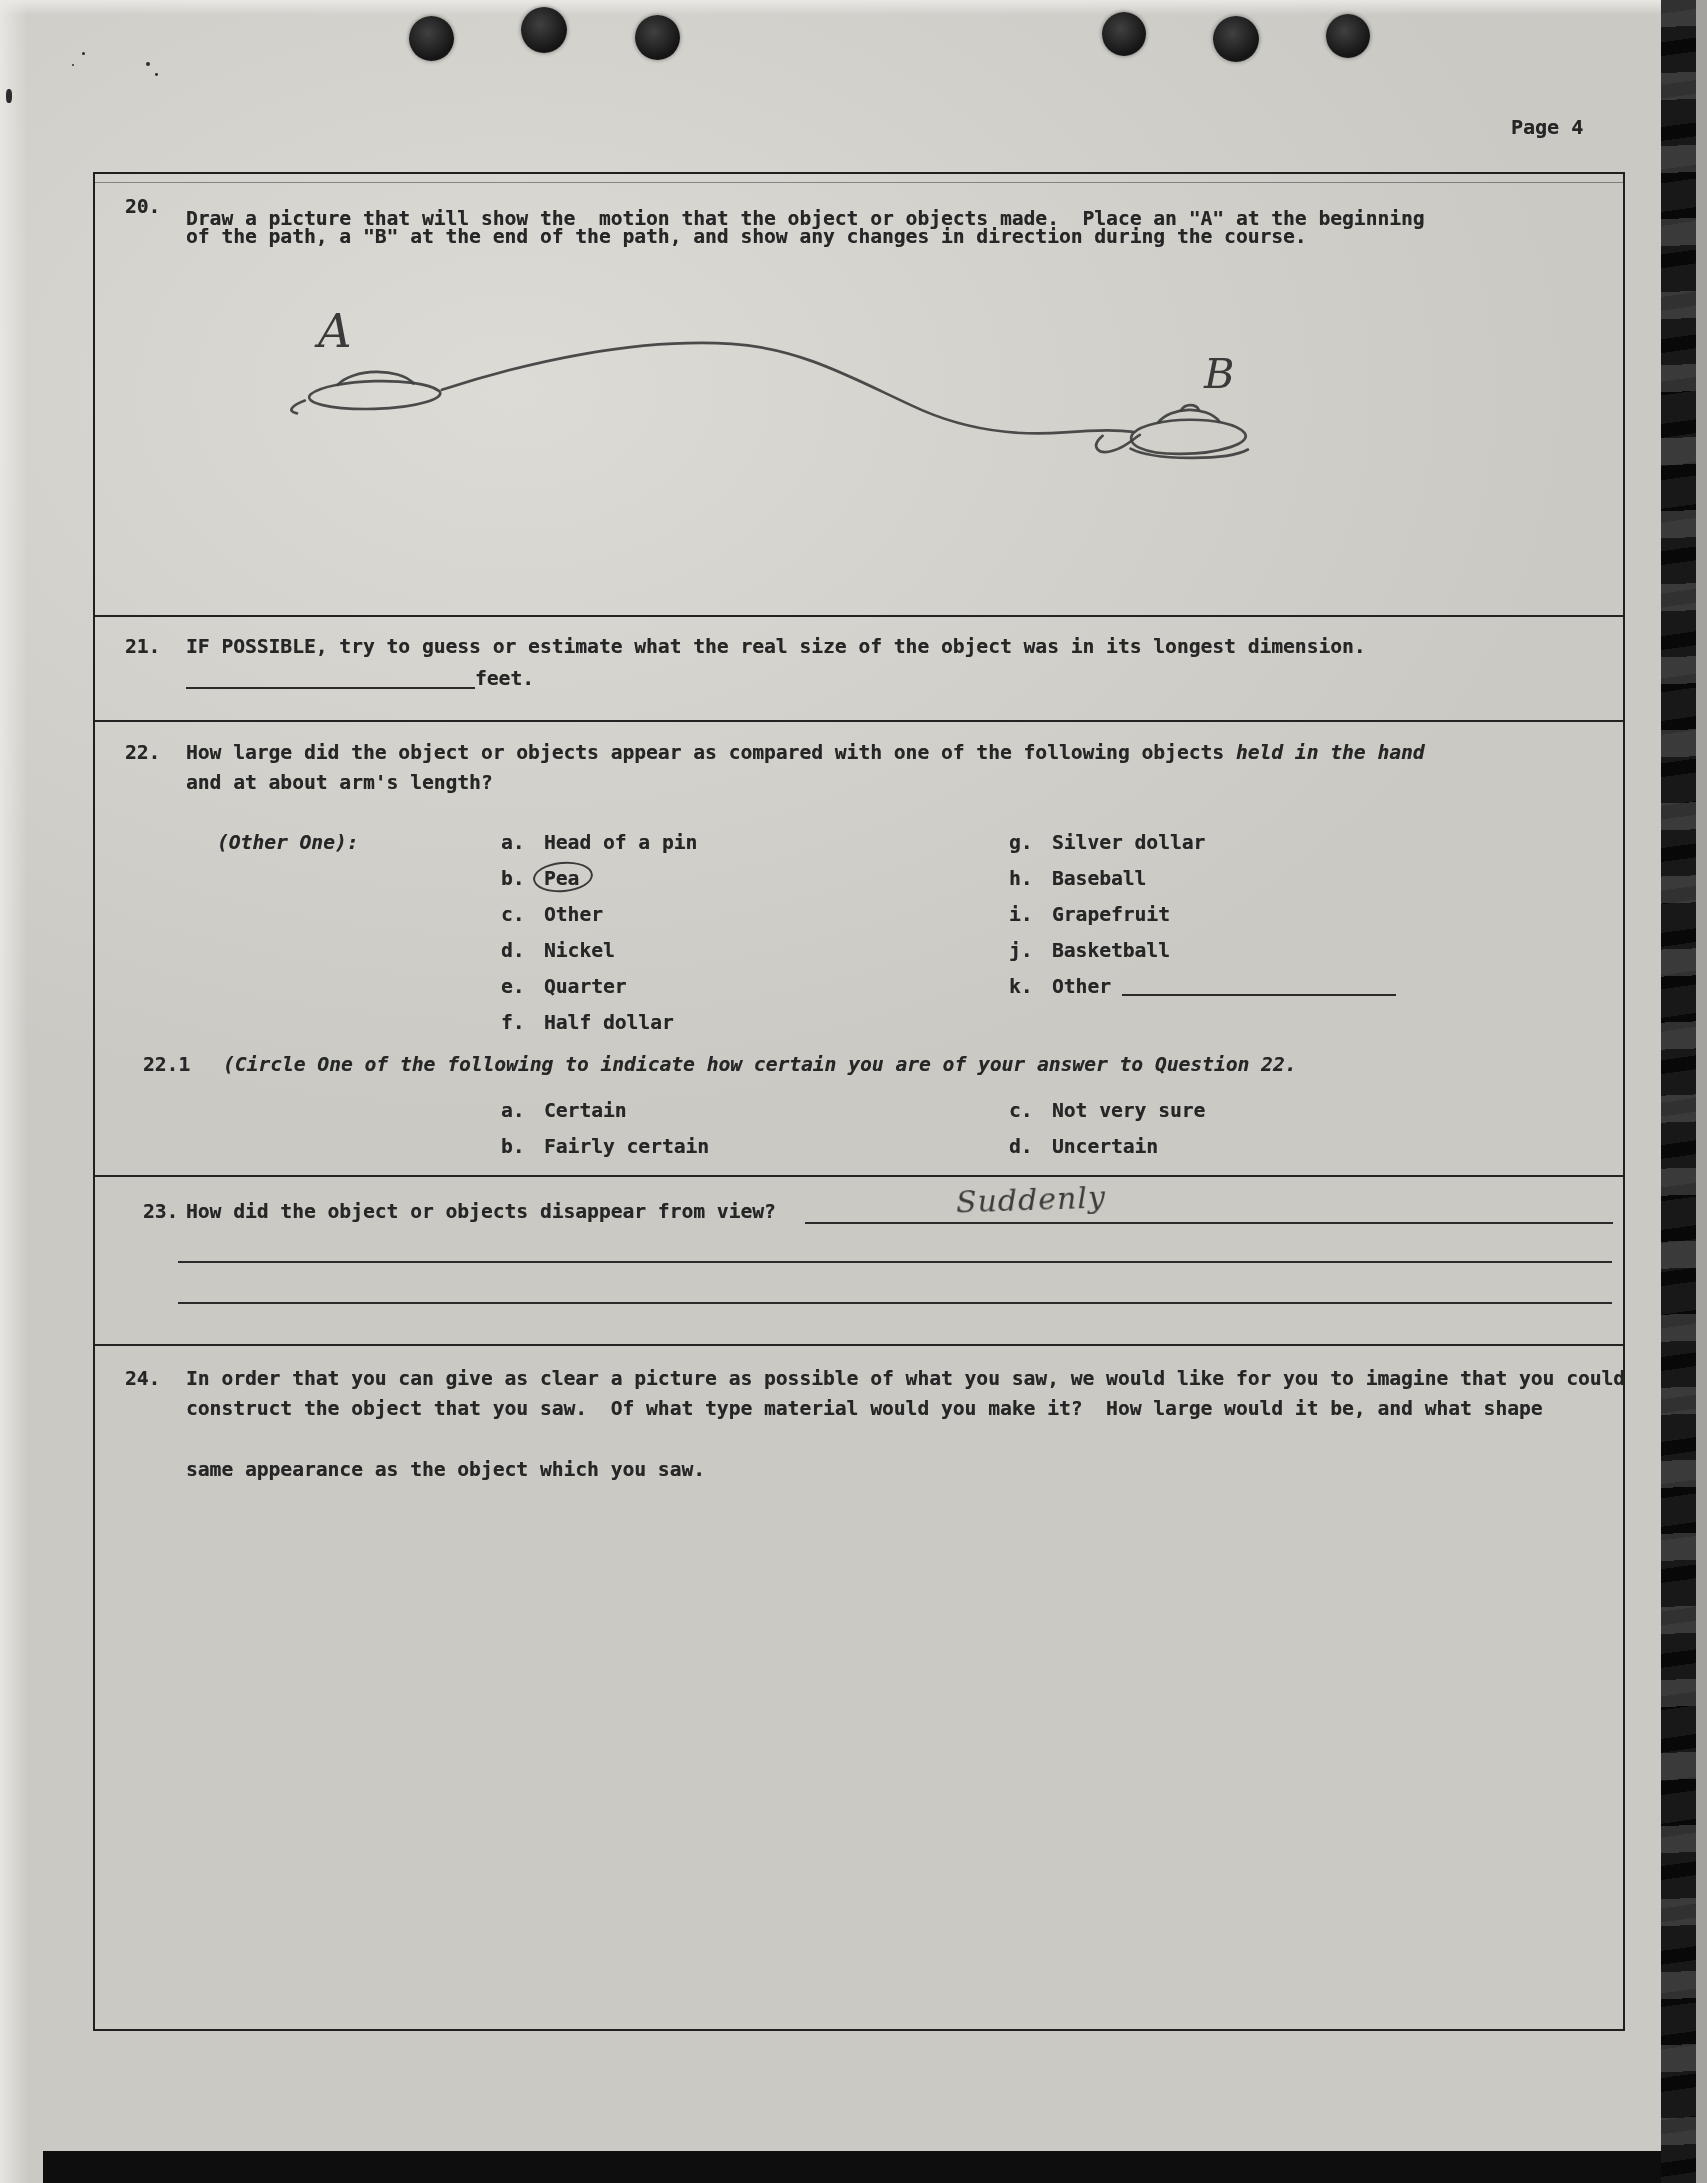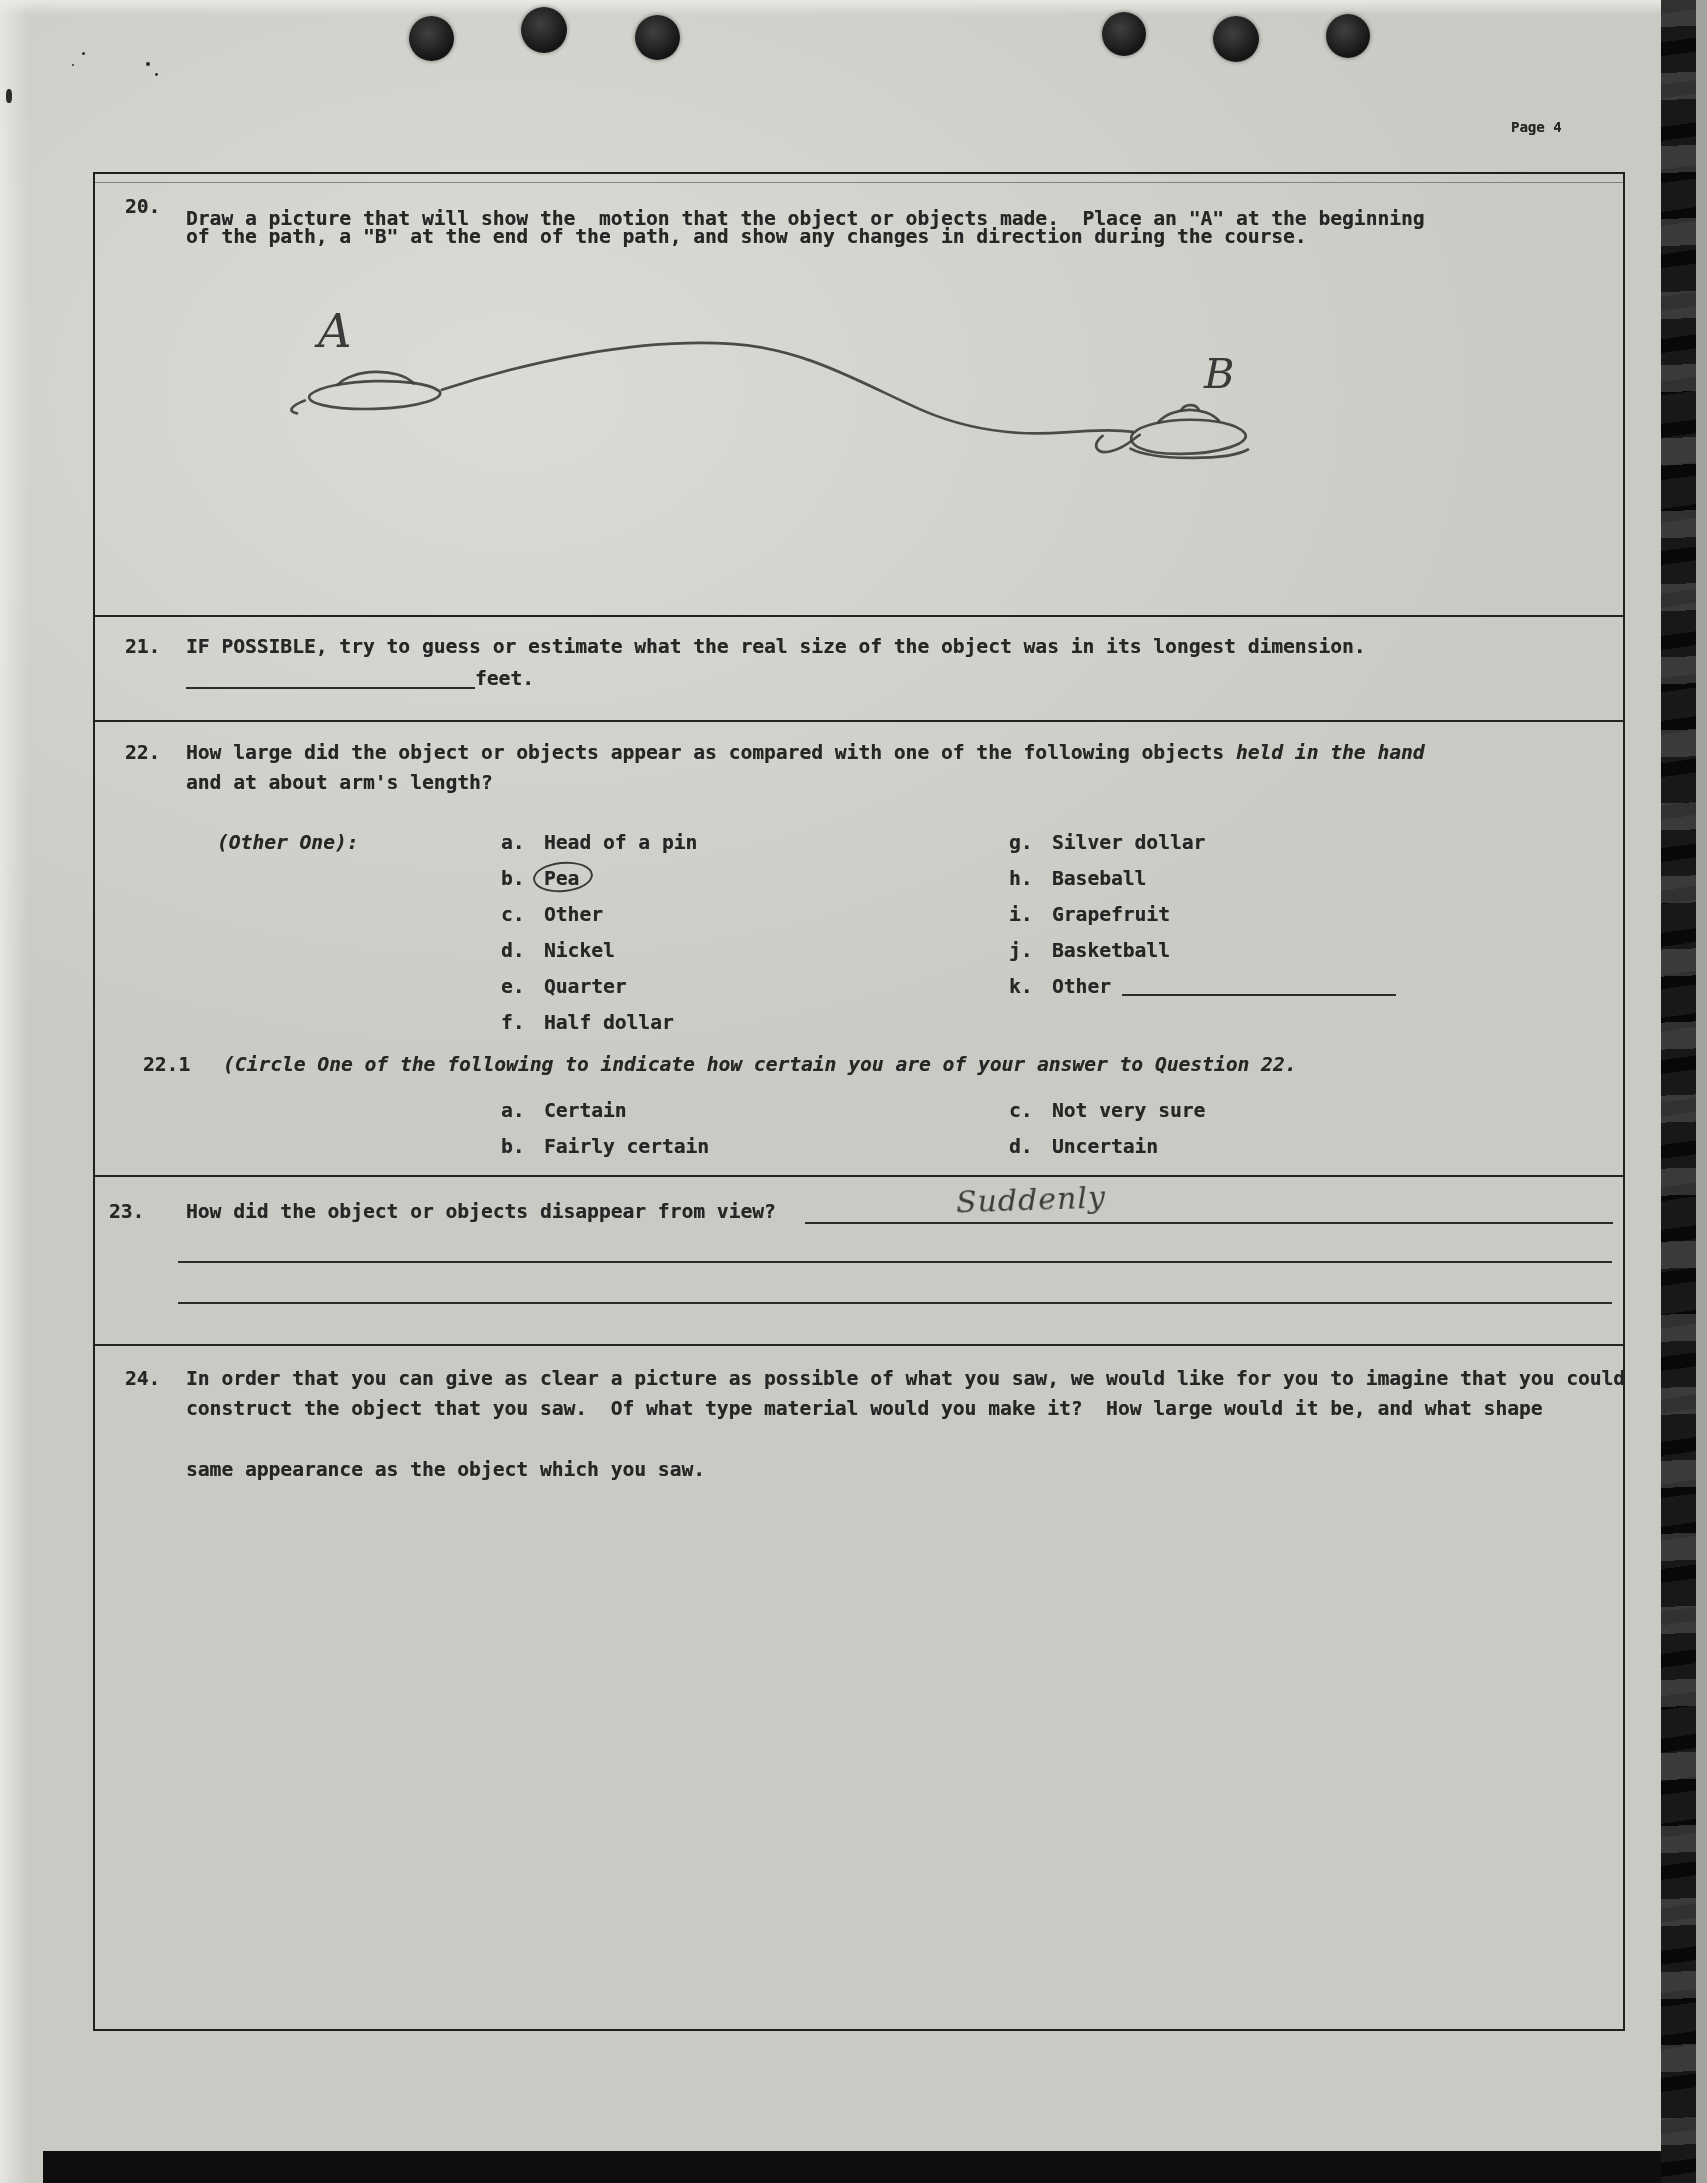--- a/index.html
+++ b/index.html
@@ -47,21 +47,21 @@
   .edge-right-dark { position:absolute; left:1661px; top:0; width:35px; height:2183px;
     background-color:#181818;
     background-image:
       repeating-linear-gradient(178deg, rgba(110,110,110,.4) 0 27px, rgba(0,0,0,0) 27px 73px),
       repeating-linear-gradient(172deg, rgba(0,0,0,.65) 0 13.7px, rgba(0,0,0,0) 13.7px 42px);
   }
   .edge-right-outer { position:absolute; left:1696px; top:0; width:10.8px; height:2183px; background:#a3a29e; }
   .edge-bottom-dark { position:absolute; left:43px; top:2151px; width:1618px; height:32px; background:#0e0e0e; }
   .sketch-stroke { stroke:#3e3e3e; stroke-width:5.5; fill:none; stroke-linecap:round; opacity:.92; }
   .sketch-letter { fill:#3a3a3a; font-family:"DejaVu Serif","Liberation Serif",serif; font-style:italic; }
-  .page-label { font-size:14px;text-align:right; }
+  .page-label { font-size:20px;text-align:right; }
   .q23-answer {
     position:absolute; font-size:30px; transform:rotate(-2deg);
     filter:blur(0.2px); letter-spacing:1px; white-space:pre;
   }
 </style>
 </head>
 <body>
 
 <div id="screen">
 
@@ -198,21 +198,21 @@
         <span class="t">Not very sure</span>
       </div>
       <div class="opt-row">
         <span class="t opt-letter">d.</span>
         <span class="t">Uncertain</span>
       </div>
     </div>
 
     <div class="divider" style="top:1001px;"></div>
 
-    <div class="abs t" style="left:14px; top:1026px;text-align:center;">23.</div>
+    <div class="abs t" style="left:48px; top:1026px;text-align:center;">23.</div>
     <div class="abs t" style="left:91px; top:1026px;">How did the object or objects disappear from view?</div>
     <div class="q23-line" style="left:710px; top:1048px; width:808px;"></div>
     <div class="hand q23-answer" style="left:861px; top:1008px;">Suddenly</div>
     <div class="q23-line" style="left:83px; top:1087px; width:1434px;"></div>
     <div class="q23-line" style="left:83px; top:1128px; width:1434px;"></div>
 
     <div class="divider" style="top:1170px;"></div>
 
     <div class="abs t" style="left:30px; top:1193px;">24.</div>
     <div class="abs t" style="left:91px; top:1193px;">In order that you can give as clear a picture as possible of what you saw, we would like for you to imagine that you could</div>

